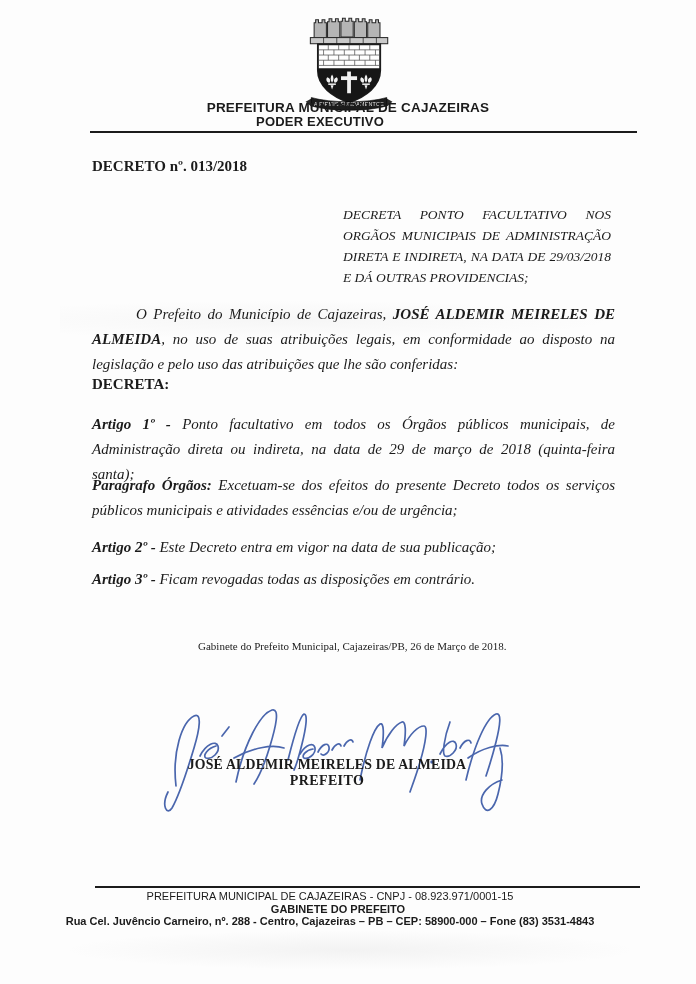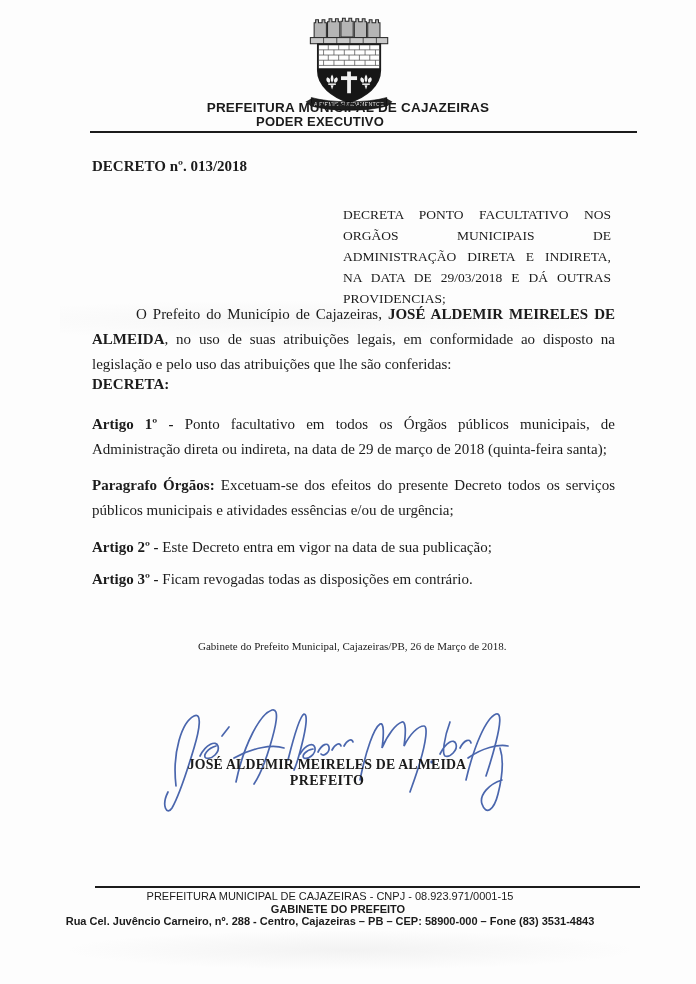--- a/index.html
+++ b/index.html
@@ -8,21 +8,21 @@
     position:relative;
     background:#fdfdfd;
     font-family:"Liberation Serif", serif;
     color:#1b1b1b;
     overflow:hidden;
   }
   .abs { position:absolute; }
   .sans { font-family:"Liberation Sans", sans-serif; }
   .center { text-align:center; }
   .bold { font-weight:bold; }
-  .justify { text-align:justify; }
+  .justify { text-align:justify;font-style:italic; }
 
   
   .crest { left:50%; top:14px; transform:translateX(-49%); }
   .org-name   { top:100px; left:0; width:696px; font-size:13.5px; letter-spacing:.2px; }
   .branch     { top:114px; left:0; width:640px; font-size:13px; letter-spacing:.2px; }
   .header-rule{ top:131px; left:90px; width:547px; height:2px; background:#1c1c1c; }
 
   
   .decree-no  { top:158px; left:92px; font-size:15px; }
   .epigraph   { top:204px; left:343px; width:268px; font-size:13.5px; line-height:21px; }

